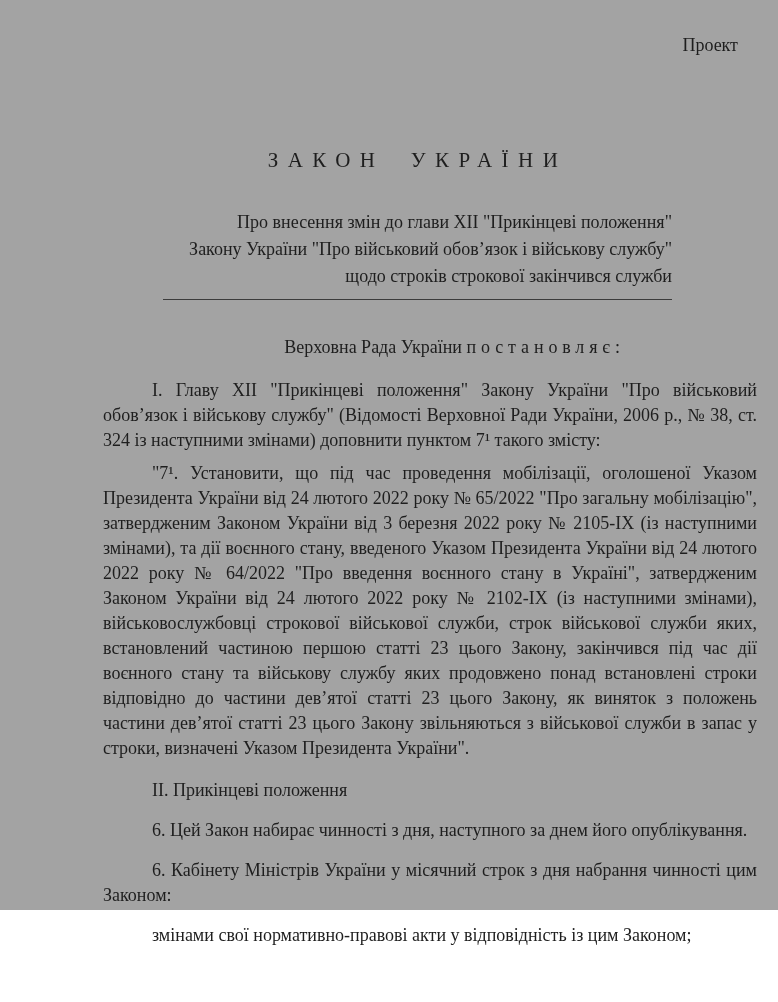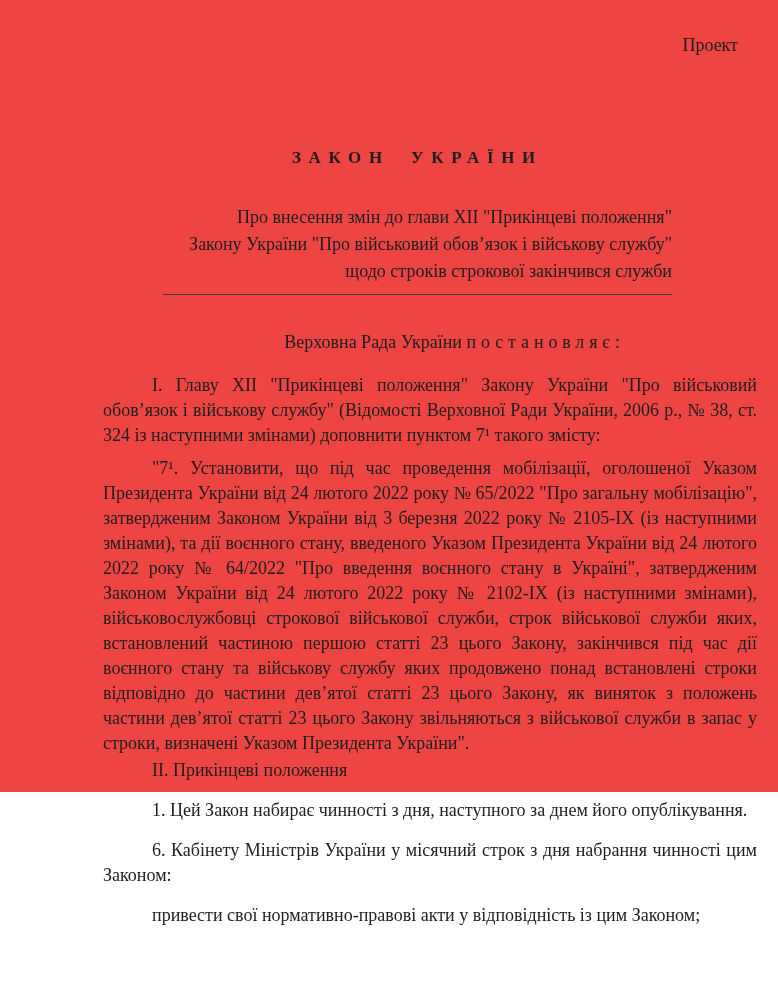--- a/index.html
+++ b/index.html
@@ -8,43 +8,43 @@
     background: #ffffff;
   }
   body {
     width: 778px;
     height: 1002px;
     overflow: hidden;
   }
   .doc {
     position: relative;
     width: 778px;
-    height: 792px;
-    background: #ef4444;
+    height: 910px;
+    background: #a3a3a3;
     color: #1e1e1e;
     font-family: "Liberation Serif", "DejaVu Serif", serif;
     font-size: 18px;
     box-sizing: border-box;
     padding: 32px 21px 0 103px;
   }
   .doc-header {
     text-align: right;
     margin-right: 19px;
     line-height: 26px;
     white-space: nowrap;
   }
   .title-block {
     margin-left: 60px;
     width: 509px;
     text-align: center;
   }
   .law-title {
     margin-top: 90px;
-    font-weight: bold;
-    font-size: 17px;
+    font-weight: normal;
+    font-size: 21px;
     letter-spacing: 0.45em;
     word-spacing: 0.55em;
   }
   .law-subtitle {
     margin-top: 36px;
     line-height: 27px;
     text-align: right;
   }
   .title-rule {
     margin-top: 9px;
@@ -68,21 +68,21 @@
     line-height: 25px;
     margin: 0;
     margin-top: 15px;
   }
   .para.tight {
     margin-top: 8px;
   }
   .section-heading {
     text-indent: 49px;
     line-height: 25px;
-    margin-top: 2px;
+    margin-top: 17px;
   }
 </style>
 </head>
 <body>
 
 <div class="doc">
 
   <div class="doc-header">
     <div>Проект</div>
   </div>
@@ -104,19 +104,19 @@
     <span> </span>
     <span class="spaced">постановляє:</span>
   </div>
 
   <p class="para" style="margin-top:18px">I. Главу XII "Прикінцеві положення" Закону України "Про військовий обов’язок і військову службу" (Відомості Верховної Ради України, 2006 р., № 38, ст. 324 із наступними змінами) доповнити пунктом 7¹ такого змісту:</p>
 
   <p class="para tight">"7¹. Установити, що під час проведення мобілізації, оголошеної Указом Президента України від 24 лютого 2022 року № 65/2022 "Про загальну мобілізацію", затвердженим Законом України від 3 березня 2022 року № 2105-IX (із наступними змінами), та дії воєнного стану, введеного Указом Президента України від 24 лютого 2022 року № 64/2022 "Про введення воєнного стану в Україні", затвердженим Законом України від 24 лютого 2022 року № 2102-IX (із наступними змінами), військовослужбовці строкової військової служби, строк військової служби яких, встановлений частиною першою статті 23 цього Закону, закінчився під час дії воєнного стану та військову службу яких продовжено понад встановлені строки відповідно до частини дев’ятої статті 23 цього Закону, як виняток з положень частини дев’ятої статті 23 цього Закону звільняються з військової служби в запас у строки, визначені Указом Президента України".</p>
 
   <div class="section-heading">II. Прикінцеві положення</div>
 
-  <p class="para">1. Цей Закон набирає чинності з дня, наступного за днем його опублікування.</p>
+  <p class="para">6. Цей Закон набирає чинності з дня, наступного за днем його опублікування.</p>
 
   <p class="para">6. Кабінету Міністрів України у місячний строк з дня набрання чинності цим Законом:</p>
 
-  <p class="para">привести свої нормативно-правові акти у відповідність із цим Законом;</p>
+  <p class="para">змінами свої нормативно-правові акти у відповідність із цим Законом;</p>
 
 </div>
 
 </body></html>

